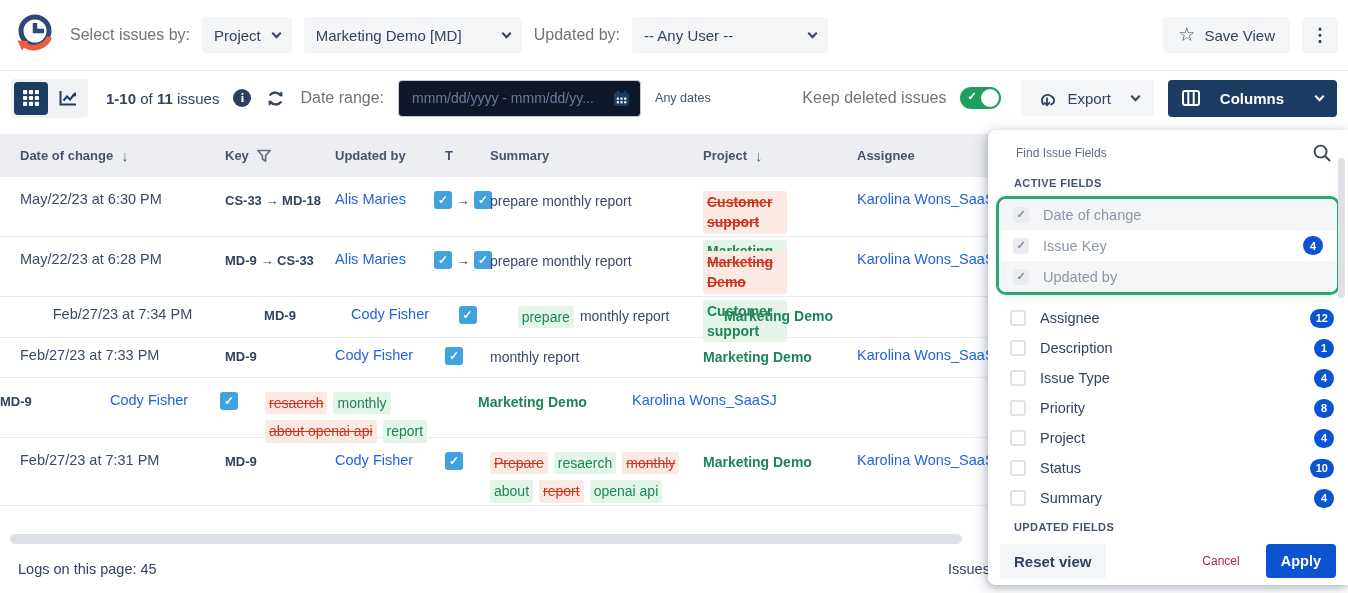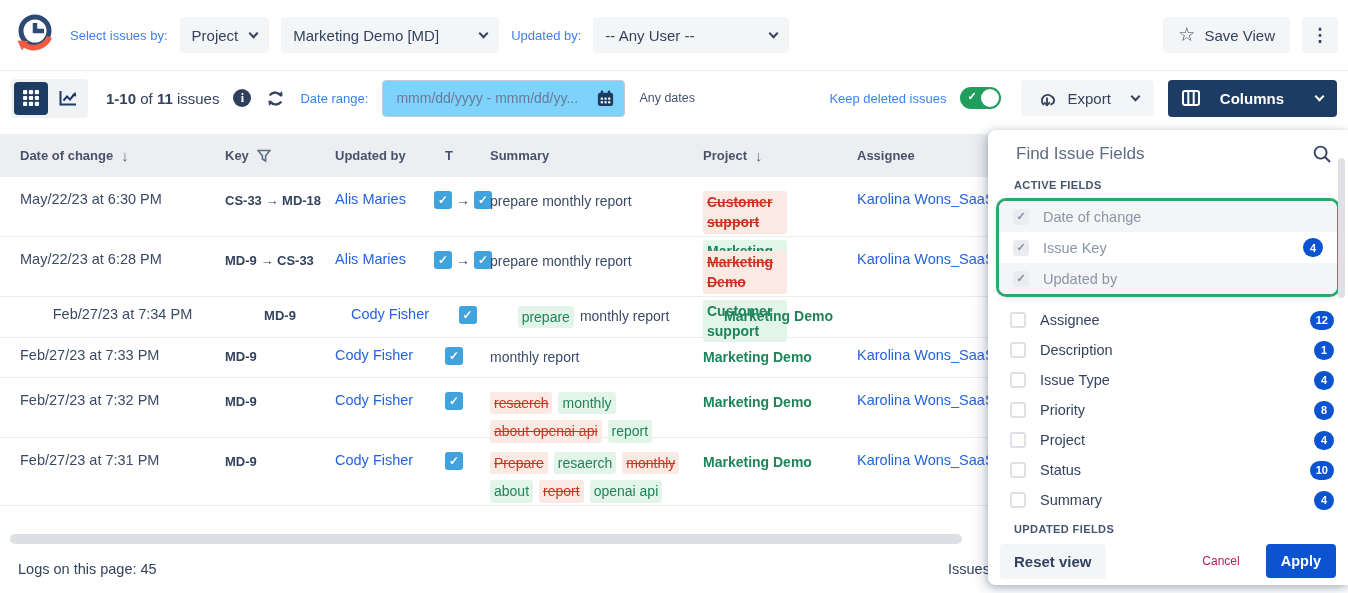--- a/index.html
+++ b/index.html
@@ -4,21 +4,21 @@
 <style>
   * { box-sizing: border-box; }
   body { margin: 0; background: #fff; }
   .app {
     position: relative; width: 1348px; height: 593px; overflow: hidden;
     background: #fff; font-family: "Liberation Sans", sans-serif; color: #33435f;
   }
   
   .topbar { height: 71px; display: flex; align-items: center; padding: 0 10px 0 10px; gap: 12px; border-bottom: 1px solid #ebecf0; }
   .logo { width: 48px; height: 50px; flex: 0 0 auto; }
-  .lbl { font-size: 13px; color: #3b82f6; white-space: nowrap; }
+  .lbl { font-size: 16px; color: #737373; white-space: nowrap; }
   .dd { height: 36px; background: #f4f5f7; border: none; border-radius: 4px; display: flex; align-items: center;
         padding: 0 12px; font-size: 15px; color: #33435f; font-family: inherit; cursor: pointer; }
   .dd .val { white-space: nowrap; }
   .dd.between { justify-content: space-between; }
   .chev { width: 7px; height: 7px; border-right: 2.2px solid #33435f; border-bottom: 2.2px solid #33435f;
           transform: rotate(45deg); display: inline-block; margin-left: 12px; margin-top: -4px; flex: 0 0 auto; }
   .chev.white { border-color: #fff; }
   .grow { flex: 1; }
   .btn-gray { height: 36px; background: #f4f5f7; border: none; border-radius: 4px; display: flex; align-items: center;
               gap: 9px; padding: 0 15px; font-size: 15px; color: #33435f; font-family: inherit; cursor: pointer; }
@@ -31,21 +31,21 @@
   .vbtn { width: 34px; height: 33px; border: none; border-radius: 4px; display: flex; align-items: center;
           justify-content: center; background: transparent; cursor: pointer; }
   .vbtn.active { background: #1d3c63; }
   .count { font-size: 15px; color: #33435f; white-space: nowrap; margin-left: 4px; }
   .count b { font-weight: 700; }
   .info { width: 18px; height: 18px; border-radius: 50%; background: #2f3f5c; color: #fff; font-size: 12px;
           font-weight: 700; display: flex; align-items: center; justify-content: center;
           font-family: "Liberation Serif", serif; flex: 0 0 auto; cursor: pointer; }
   .iconbtn { background: none; border: none; padding: 0; cursor: pointer; display: flex; align-items: center; }
   .date-input { width: 243px; height: 37px; border: 1px solid #c4cad3; border-radius: 4px; display: flex;
-                align-items: center; padding: 0 9px 0 11px; gap: 6px; background: #7dd3fc; }
+                align-items: center; padding: 0 9px 0 11px; gap: 6px; background: #0f172a; }
   .date-input input { border: none; outline: none; flex: 1; min-width: 0; font-size: 14px; color: #5e6c84;
                       font-family: inherit; background: transparent; }
   .date-input input::placeholder { color: #6b7a99; opacity: 1; }
   .any-dates { font-size: 12.5px; color: #44546f; white-space: nowrap; }
   .toggle { width: 41px; height: 22px; border-radius: 11px; background: #1f9e5d; position: relative; flex: 0 0 auto; cursor: pointer; }
   .toggle .tick { position: absolute; left: 7px; top: 3px; color: #fff; font-size: 11px; font-weight: 700; }
   .toggle .knob { position: absolute; right: 2px; top: 2px; width: 18px; height: 18px; border-radius: 50%; background: #fff; }
   .btn-navy { height: 37px; background: #1d3c63; border: none; border-radius: 4px; display: flex; align-items: center;
               gap: 20px; padding: 0 14px; font-size: 15px; font-weight: 600; color: #fff; font-family: inherit; cursor: pointer; }
   
@@ -82,21 +82,21 @@
   
   .hscrollbar { position: absolute; left: 10px; top: 534px; width: 952px; height: 10px; border-radius: 5px;
                 background: #dcdfe4; cursor: pointer; }
   .bottom-bar { position: absolute; left: 0; bottom: 0; width: 100%; height: 42px; }
   .logs { position: absolute; left: 18px; top: 10px; font-size: 14.5px; color: #33435f; }
   .issues-lbl { position: absolute; left: 948px; top: 10px; font-size: 14.5px; color: #33435f; white-space: nowrap; }
   
   .panel { position: absolute; left: 988px; top: 130px; width: 360px; height: 455px; background: #fff; z-index: 10;
            border-radius: 8px 0 0 8px; box-shadow: -3px 3px 14px rgba(9,30,66,.22), 0 2px 6px rgba(9,30,66,.18); }
   .psearch { display: flex; align-items: center; padding: 13px 16px 6px 26px; gap: 10px; }
-  .psearch input { border: none; outline: none; flex: 1; min-width: 0; font-size: 17px; color: #5e6c84;
+  .psearch input { border: none; outline: none; flex: 1; min-width: 0; font-size: 12px; color: #5e6c84;
                    font-family: inherit; background: transparent; }
   .psearch input::placeholder { color: #5e6c84; opacity: 1; }
   .psection { font-size: 11px; font-weight: 700; color: #44546f; letter-spacing: .4px; padding: 8px 0 3px 26px; }
   .ring { border: 3px solid #2aa96f; border-radius: 10px; margin: 4px 8px 8px 8px; overflow: hidden;
           box-shadow: 0 1px 4px rgba(9,30,66,.12); }
   .pitem { height: 31px; display: flex; align-items: center; padding: 0 14px; gap: 14px; cursor: pointer; }
   .pitem.alt { background: #f4f5f7; }
   .pitem .plabel { font-size: 14.5px; color: #33435f; }
   .pitem.disabled .plabel { color: #8b95a7; }
   .pcheck { width: 16px; height: 16px; border-radius: 3px; flex: 0 0 auto; display: inline-flex;
@@ -310,21 +310,20 @@
     <div class="c1">Feb/27/23 at 7:33 PM</div>
     <div class="c2 c-key">MD-9</div>
     <div class="c3"><a class="link">Cody Fisher</a></div>
     <div class="c4"><span class="cbx">✓</span></div>
     <div class="c5 c-sum"><span class="seg seg-plain">monthly report</span></div>
     <div class="c6 c-proj"><span class="seg seg-green">Marketing Demo</span></div>
     <div class="c7"><a class="link">Karolina Wons_SaaSJ</a></div>
   </div>
 
   <div class="trow h67">
-    <div class="c1">Feb/27/23 at 7:32 PM</div>
     <div class="c2 c-key">MD-9</div>
     <div class="c3"><a class="link">Cody Fisher</a></div>
     <div class="c4"><span class="cbx">✓</span></div>
     <div class="c5 c-sum"><span class="seg seg-removed">resaerch</span><span class="seg seg-added">monthly</span><span class="seg seg-removed">about openai api</span><span class="seg seg-added">report</span></div>
     <div class="c6 c-proj"><span class="seg seg-green">Marketing Demo</span></div>
     <div class="c7"><a class="link">Karolina Wons_SaaSJ</a></div>
   </div>
 
   <div class="trow h68">
     <div class="c1">Feb/27/23 at 7:31 PM</div>

